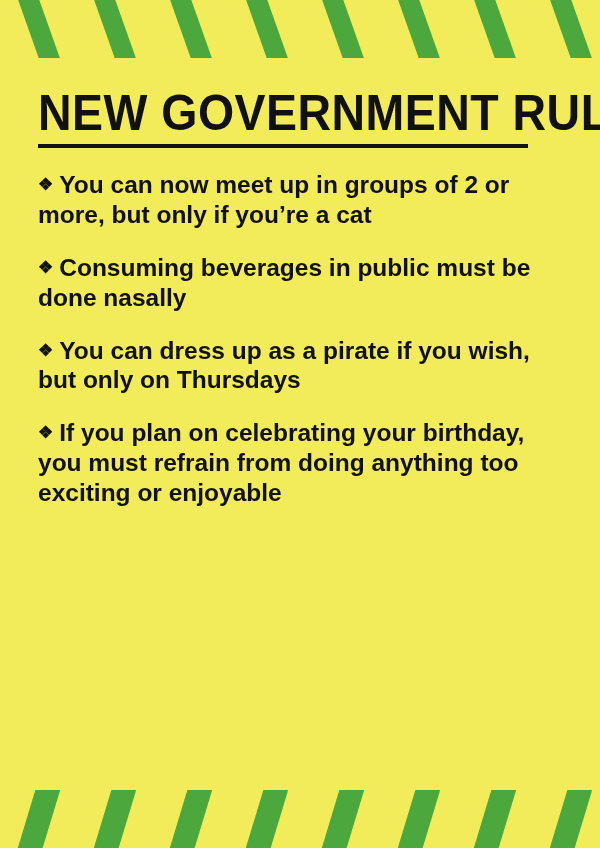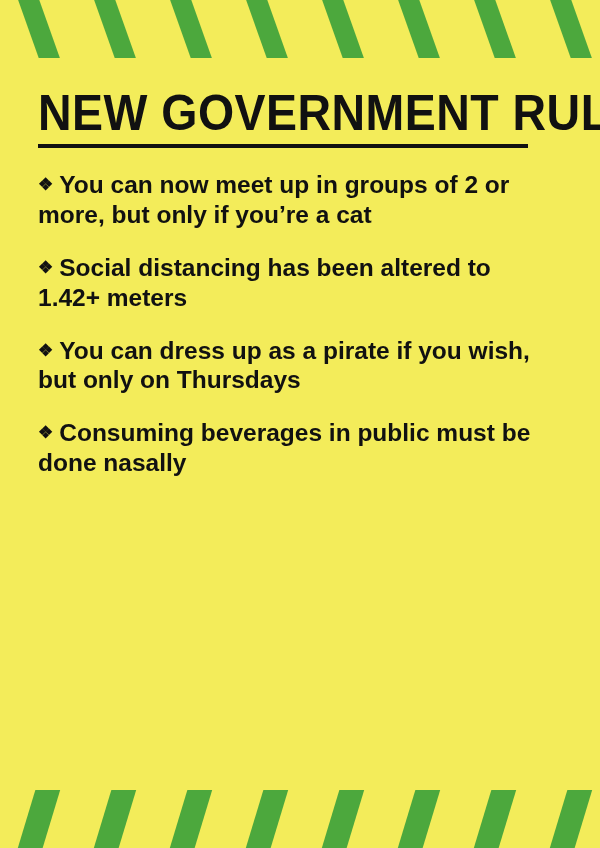--- a/index.html
+++ b/index.html
@@ -127,27 +127,27 @@
 
   <div class="content">
     <h1 class="title">NEW GOVERNMENT RULES:</h1>
     <div class="title-rule"></div>
 
     <ul class="rules">
       <li class="rule">
         <span class="bullet">❖</span><span class="rule-text">You can now meet up in groups of 2 or more, but only if you’re a cat</span>
       </li>
       <li class="rule">
-        <span class="bullet">❖</span><span class="rule-text">Social distancing has been altered to 1.42+ meters</span>
+        <span class="bullet">❖</span><span class="rule-text">Consuming beverages in public must be done nasally</span>
       </li>
       <li class="rule">
         <span class="bullet">❖</span><span class="rule-text">You can dress up as a pirate if you wish, but only on Thursdays</span>
       </li>
       <li class="rule">
-        <span class="bullet">❖</span><span class="rule-text">Consuming beverages in public must be done nasally</span>
+        <span class="bullet">❖</span><span class="rule-text">If you plan on celebrating your birthday, you must refrain from doing anything too exciting or enjoyable</span>
       </li>
     </ul>
   </div>
 
   <div class="stripe-band bottom" id="band-bottom">
       <div class="chev" style="left: 16px; background: rgb(76, 168, 61);"></div>
       <div class="chev" style="left: 92px; background: rgb(76, 168, 61);"></div>
       <div class="chev" style="left: 168px; background: rgb(76, 168, 61);"></div>
       <div class="chev" style="left: 244px; background: rgb(76, 168, 61);"></div>
       <div class="chev" style="left: 320px; background: rgb(76, 168, 61);"></div>

